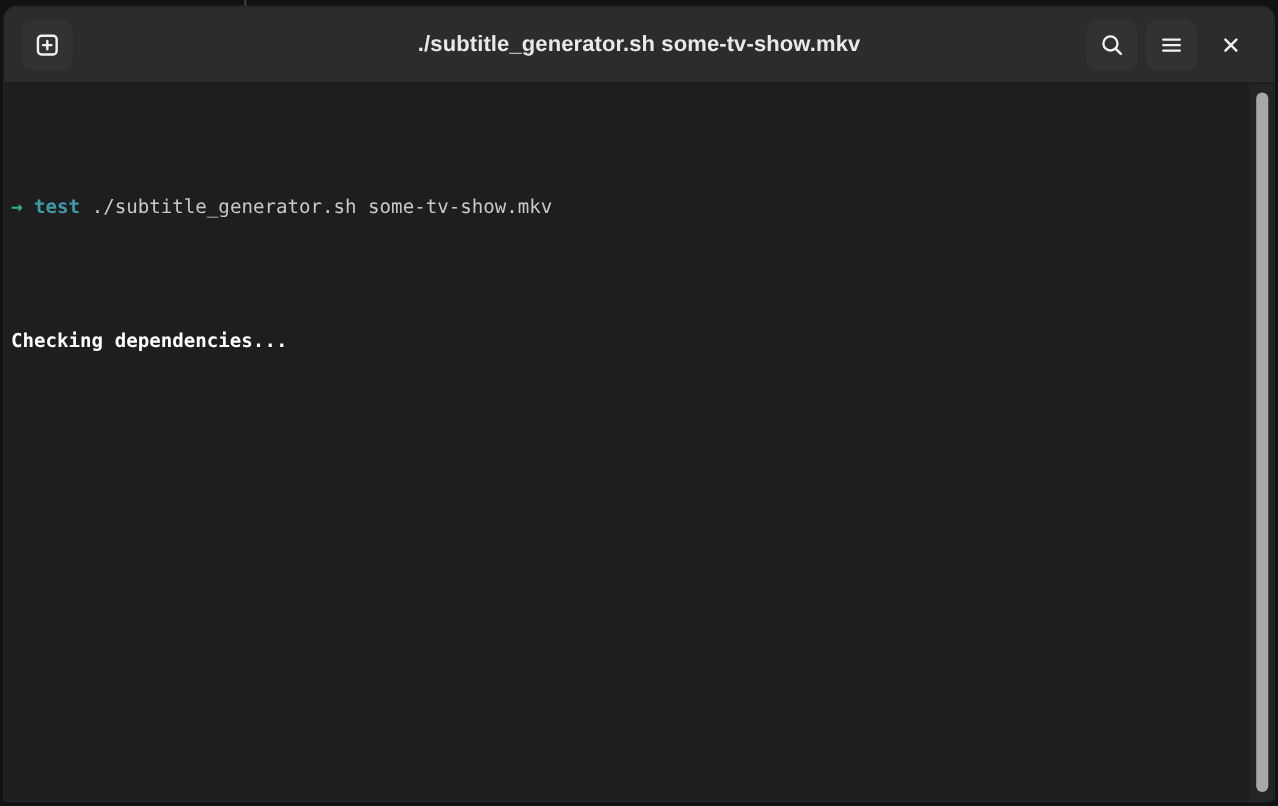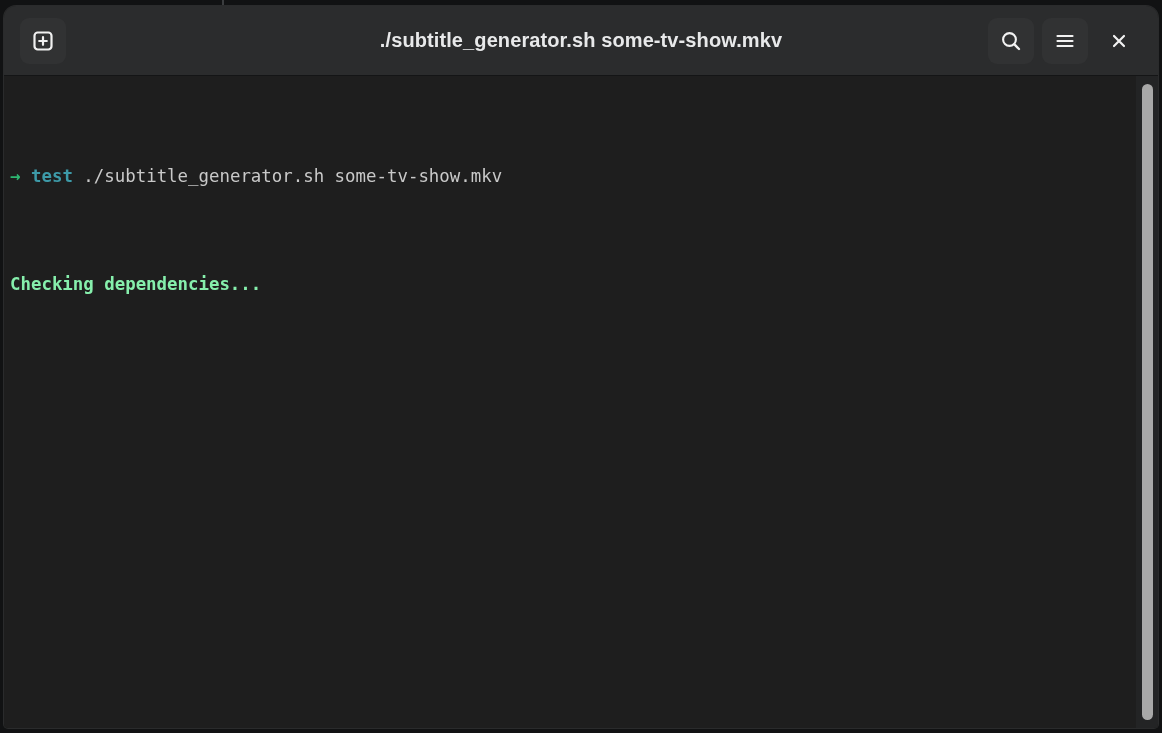--- a/index.html
+++ b/index.html
@@ -122,25 +122,25 @@
     padding: 6px 0 0 6px;
     box-sizing: border-box;
     font-family: "DejaVu Sans Mono", "Liberation Mono", monospace;
     font-size: 17.4px;
     line-height: 27px;
     color: #d6d6d6;
     white-space: pre;
     overflow: hidden;
   }
 
-  .line { height: 27px; }
+  .line { height: 27px; margin-top: 13px; }
   .blank { height: 27px; }
 
   .b    { font-weight: bold; }
-  .white{ color: #86efac; }
+  .white{ color: #ffffff; }
   .grey { color: #c9c9c9; }
   .green{ color: #2eb872; }
   .cyan { color: #3d9aa8; }
 
   
   .scroll-track {
     position: absolute;
     top: 0;
     right: 0;
     width: 22px;

